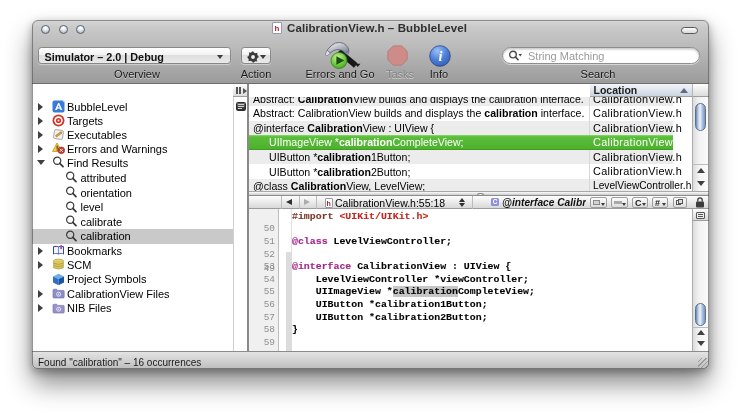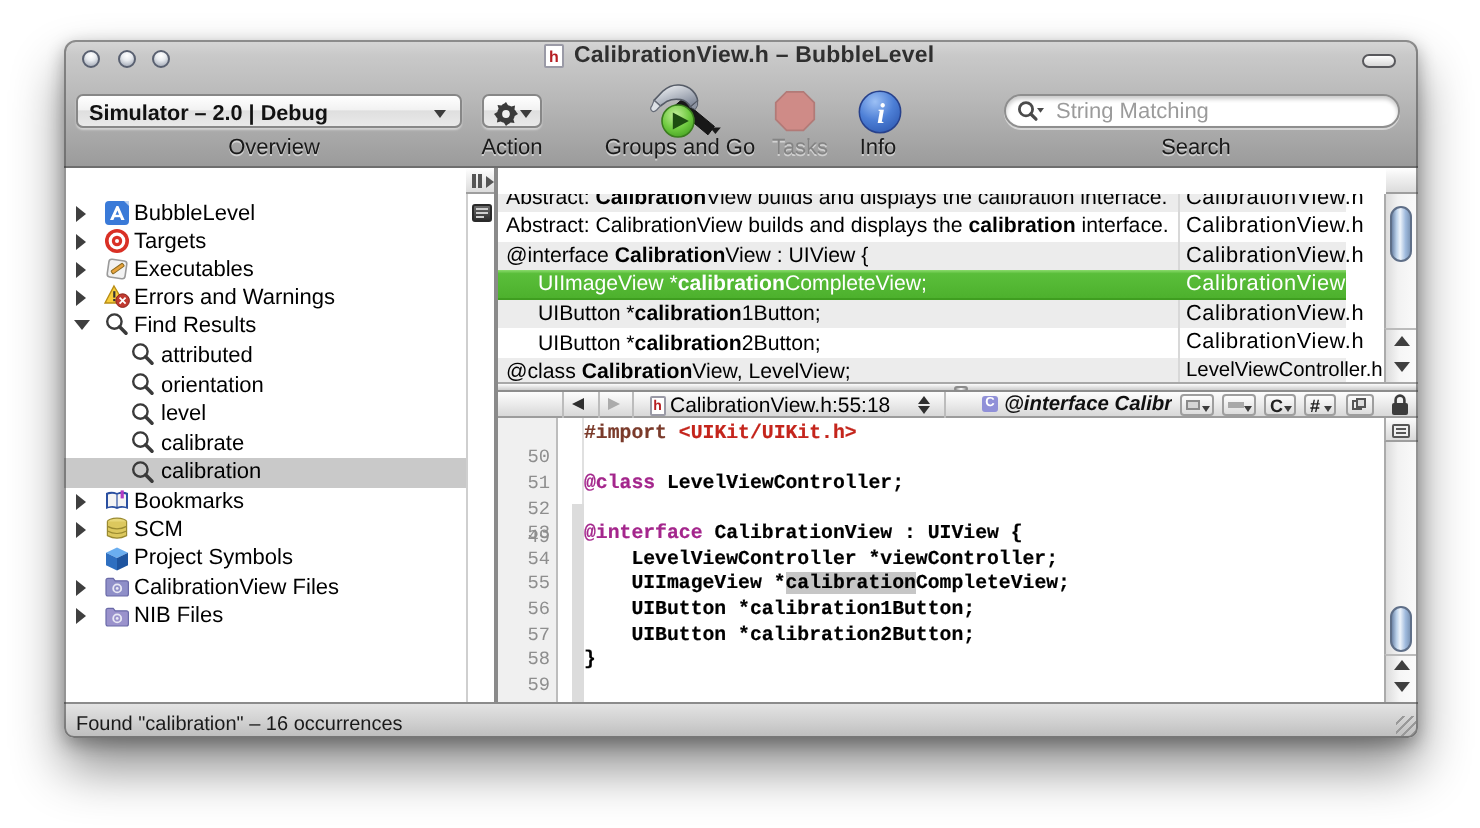--- a/index.html
+++ b/index.html
@@ -117,21 +117,21 @@
         </radialGradient>
       </defs>
       <polygon points="13,13.2 17,9.8 33.2,23.2 30,27.4" fill="#181818" stroke="#111" stroke-width="0.5" stroke-linejoin="round"></polygon>
       <path d="M3 10.2 L7.6 5.4 Q11.2 2.2 15.6 2.5 Q19.8 2.8 22.2 5.3 Q24.6 7.8 24.8 10.4 L21.2 13.6 Q19.6 10.4 16.4 9.8 Q12.4 9.2 9.6 10.6 L6.2 13 Z" fill="url(#hmetal)" stroke="#555b66" stroke-width="0.8" stroke-linejoin="round"></path>
       <path d="M21.2 13.6 L24.8 10.4 Q25.4 12.8 23.6 14.8 Z" fill="#8d94a2" stroke="#555b66" stroke-width="0.5"></path>
       <path d="M3 10.2 L6.2 13 L4.3 15 Q2.9 16.4 1.8 15.3 Q0.8 14.2 2 12.8 Z" fill="#dde1e6" stroke="#666c78" stroke-width="0.6"></path>
       <circle cx="15" cy="20.5" r="8" fill="url(#ggreen)" stroke="#3a7d1e" stroke-width="0.8"></circle>
       <polygon points="12.4,16.2 20.4,20.5 12.4,24.8" fill="#1d4d11"></polygon>
       <polygon points="31,23.7 36.4,23.7 33.7,27" fill="#1a1a1a"></polygon>
     </svg>
-    <div class="navlabel" style="left:238px; width:140px;">Groups and Go</div>
+    <div class="navlabel" style="left:238px; width:140px;">Errors and Go</div>
 
     <svg width="21" height="21" style="position:absolute;left:355px;top:25px" viewBox="0 0 24 24">
       <path d="M7.2 1 L16.8 1 L23 7.2 L23 16.8 L16.8 23 L7.2 23 L1 16.8 L1 7.2 Z" fill="#cf8b87" stroke="#b27a77" stroke-width="1"></path>
     </svg>
     <div class="navlabel" style="left:333px; width:70px; color:#848484;">Tasks</div>
 
     <svg width="22" height="22" style="position:absolute;left:397px;top:25px" viewBox="0 0 23 23">
       <defs>
           <radialGradient id="binfo" cx="0.38" cy="0.25" r="0.9">
         <stop offset="0" stop-color="#9cc0f5"></stop>
@@ -298,20 +298,24 @@
               <circle cx="6.6" cy="7.2" r="0.7" fill="#e8e8f4"></circle>
             </svg>
             <div class="txt" style="left:35px;">NIB Files</div>
           </div>
       </div>
     </div>
 
     <div class="abs" style="left:215px;top:0;width:2px;height:267px;background:#8a8a8a;"></div>
 
     <div id="rarea">
+      <div class="hdrbar" style="left:341px; width:103px; border-right:1px solid #b5b5b5; background:linear-gradient(180deg,#f2f5f9 0%,#e4e9f0 40%,#ccd4e0 100%);">
+        <div class="hdrtxt" style="position:absolute;left:3.5px;">Location</div>
+        <div style="position:absolute;right:4px;top:4px;width:0;height:0;border-left:4px solid transparent;border-right:4px solid transparent;border-bottom:5px solid #5f6c80;"></div>
+      </div>
       <div class="hdrbar" style="left:444px; width:16px;"></div>
       <div id="resrows" class="abs" style="left:0;top:13px;width:443px;height:94.5px;overflow:hidden;">
         <div class="rrow" style="top:-5.55px;background:#ececec;">
             <div class="ctx" style="left:4px;">Abstract: <b>Calibration</b>View builds and displays the calibration interface.</div>
             <div class="loc">CalibrationView.h</div>
           </div>
         <div class="rrow" style="top:9.00px;background:#ffffff;">
             <div class="ctx" style="left:4px;">Abstract: CalibrationView builds and displays the <b>calibration</b> interface.</div>
             <div class="loc">CalibrationView.h</div>
           </div>

